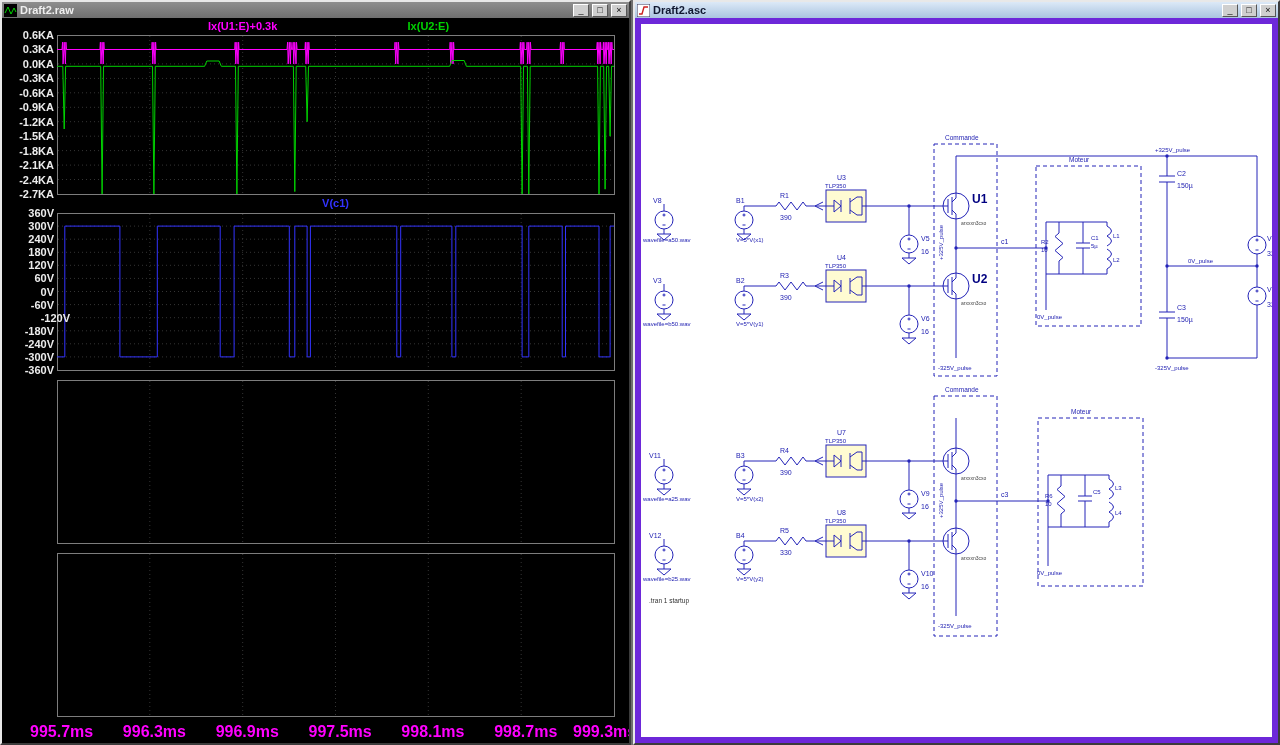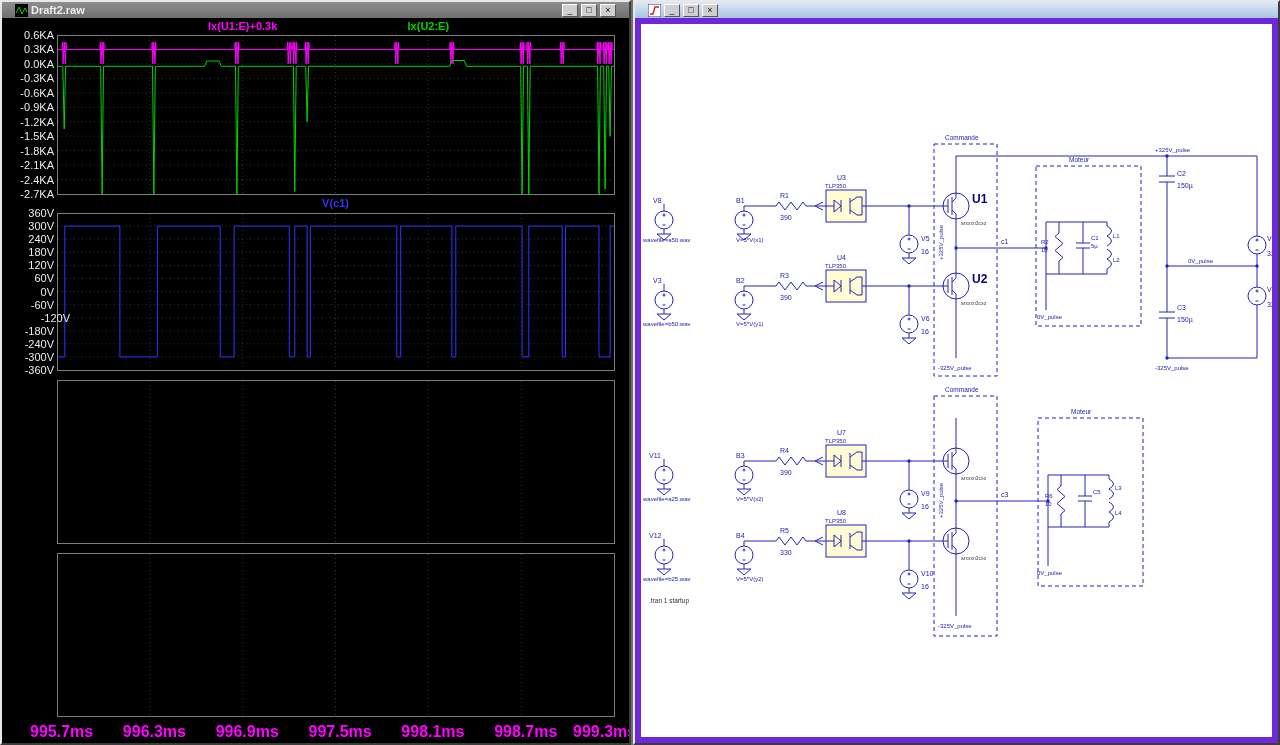--- a/index.html
+++ b/index.html
@@ -1,32 +1,32 @@
 <!DOCTYPE html>
 <html><head>
 <meta charset="utf-8">
 <style>
 *{margin:0;padding:0;box-sizing:border-box}
 html,body{width:1280px;height:745px;background:#6e6e6e;position:relative;overflow:hidden;
   font-family:"Liberation Sans",sans-serif}
 .window{position:absolute;border:2px solid;border-color:#e8e8e8 #3c3c3c #3c3c3c #e8e8e8;background:#c0c0c0}
 #win-left{left:0;top:0;width:631px;height:745px}
 #win-right{left:633px;top:0;width:647px;height:745px}
-.titlebar{height:16px;display:flex;align-items:center;gap:3px;padding:0 13px}
+.titlebar{height:16px;display:flex;align-items:center;gap:3px;padding:0 2px}
 #win-left .titlebar{background:linear-gradient(#8e8e8e,#6f6f6f)}
 #win-right .titlebar{background:linear-gradient(#dce9f7,#aac4e0)}
 .title-text{flex:1;font-size:11px;font-weight:bold;white-space:nowrap;overflow:hidden}
 #win-left .title-text{color:#efefef}
 #win-right .title-text{color:#101830}
 .win-icon{width:13px;height:13px;display:block;flex:0 0 auto}
 .win-btn{width:16px;height:13px;background:#cfcfcf;border:1px solid;border-color:#fff #555 #555 #fff;
   font-size:9px;line-height:10px;text-align:center;color:#111;cursor:default;flex:0 0 auto}
 #plot-area{position:relative;width:627px;height:725px;background:#000;overflow:hidden}
 #plot-area svg{position:absolute}
-#plot-area .ylab{position:absolute;width:50px;text-align:right;font-size:11px;font-weight:normal;color:#ececec;line-height:12px}
+#plot-area .ylab{position:absolute;width:50px;text-align:right;font-size:11px;font-weight:bold;color:#ececec;line-height:12px}
 #plot-area .xlab{position:absolute;width:54px;text-align:center;font-size:16px;font-weight:bold;line-height:13px}
 #plot-area .tname{position:absolute;width:150px;text-align:center;font-size:11px;font-weight:bold;line-height:13px}
 #schematic-area{position:relative;width:643px;height:725px;background:#fff;border:6px solid #6d28d9;overflow:hidden}
 #schematic-svg{position:absolute;left:0;top:2px}
 #schematic-svg text{font-family:"Liberation Sans",sans-serif}
 </style>
 </head>
 <body>
 
 <div id="win-left" class="window">
@@ -134,20 +134,21 @@
       <span class="xlab" style="left: 571px; top: 707px; color: rgb(255, 0, 255);">999.3ms</span>
     </div>
 </div>
 
 <div id="win-right" class="window">
   <div class="titlebar">
     <svg class="win-icon" viewBox="0 0 13 13">
       <rect width="13" height="13" fill="#fff" stroke="#335" stroke-width="1"></rect>
       <path d="M2 10L5 10L7 3L11 3" fill="none" stroke="#c22" stroke-width="1.4"></path>
     </svg>
+    <span class="title-text">Draft2.asc</span>
     <span class="win-btn">_</span>
     <span class="win-btn">□</span>
     <span class="win-btn">×</span>
   </div>
   <div id="schematic-area">
     <svg id="schematic-svg" viewBox="0 0 640 716" width="640" height="716">
       <defs>
         <g id="vsrc">
             <circle r="9" fill="#ffffff"></circle>
             <path d="M0 -6.5V-3.5M-1.5 -5H1.5M-1.5 5H1.5" fill="none"></path>

